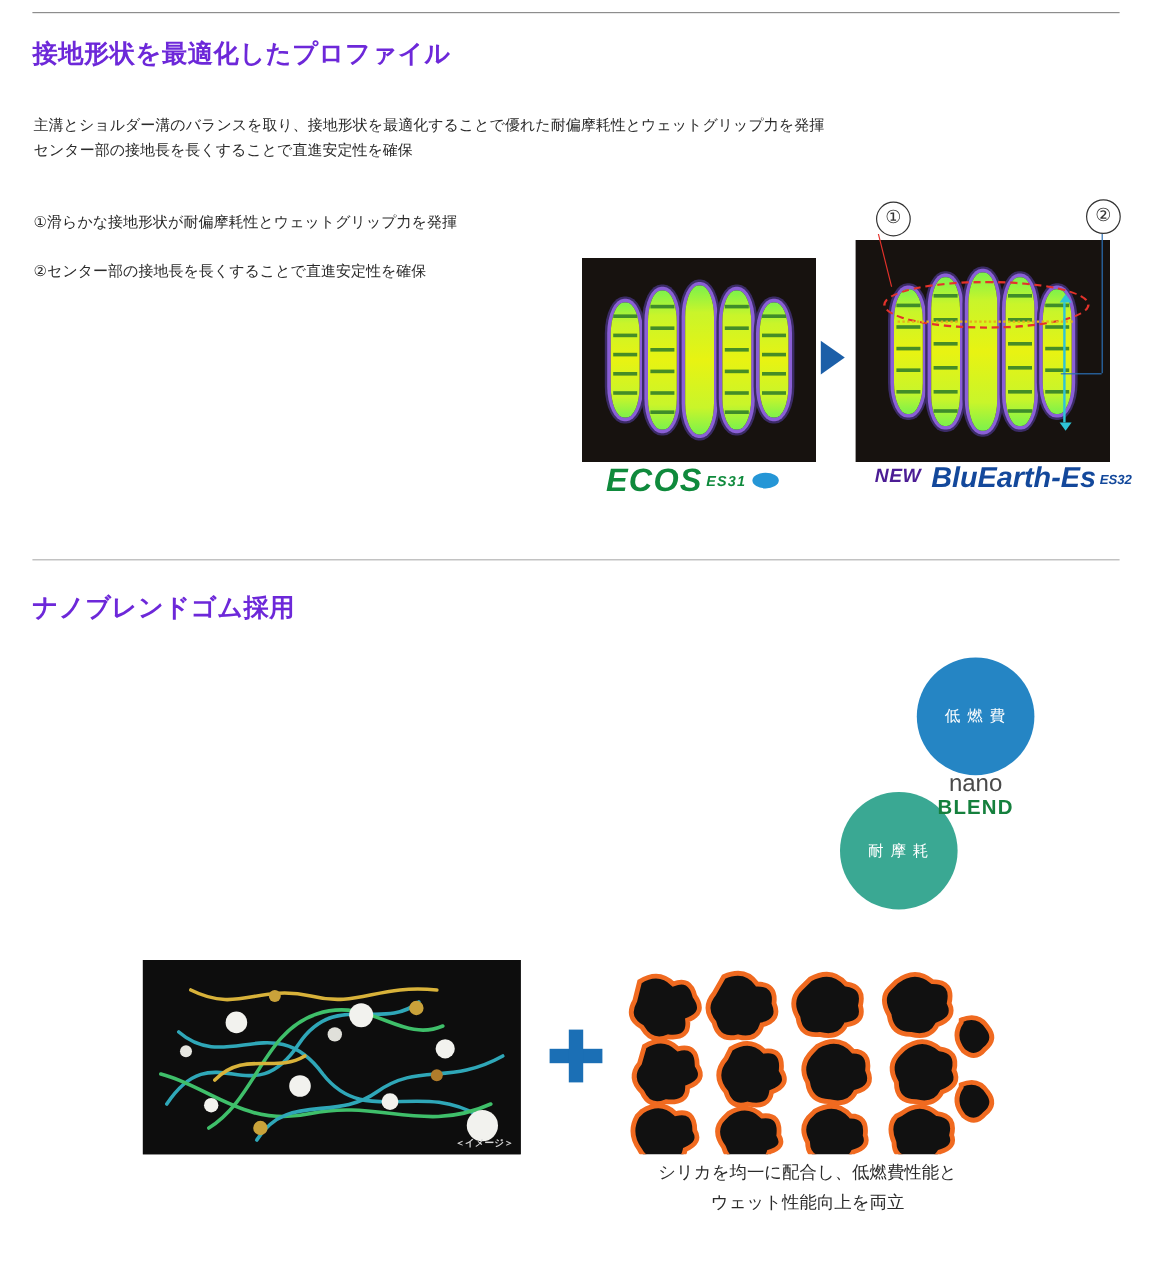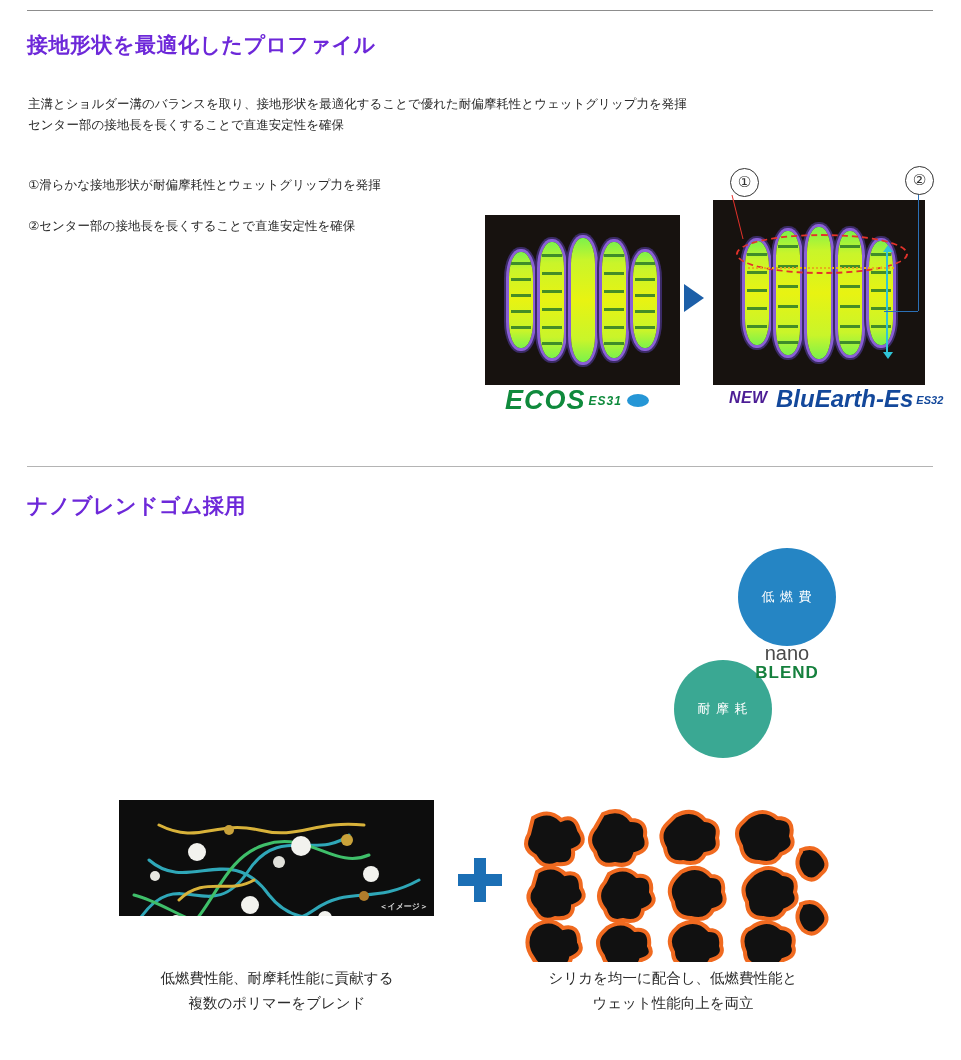--- a/index.html
+++ b/index.html
@@ -233,21 +233,21 @@
     left: 27px;
     top: 466px;
     width: 906px;
     height: 1px;
     background: #b4b4b4;
   }
 
   
   .trefoil {
     position: absolute;
-    left: 664px;
+    left: 690px;
     top: 548px;
     width: 246px;
     height: 240px;
   }
   .lobe {
     position: absolute;
     border-radius: 50%;
     color: #ffffff;
     font-size: 13px;
     text-align: center;
@@ -291,21 +291,21 @@
     letter-spacing: 1px;
   }
 
   
   .photo {
     position: absolute;
     overflow: hidden;
   }
   #photo-polymer {
     left: 119px; top: 800px;
-    width: 315px; height: 116px;
+    width: 315px; height: 162px;
     background: #0d0d0d;
   }
   #photo-silica {
     left: 515px; top: 800px;
     width: 315px; height: 162px;
     background: #ffffff;
   }
   .img-caption-small {
     position: absolute;
     right: 6px;
@@ -517,18 +517,16 @@
         <path d="M236,128 q16,-12 30,0 q16,2 12,18 q4,10 -10,14 q-6,10 -22,6 q-16,0 -16,-14 q-6,-14 2,-22 z"></path>
         <path d="M286,50 q14,-6 22,6 q8,10 -2,18 q-8,10 -18,2 q-10,-12 -2,-24 z"></path>
         <path d="M286,104 q14,-6 22,6 q8,10 -2,18 q-8,10 -18,2 q-10,-12 -2,-24 z"></path>
       </g>
     </svg>
     <div class="img-caption-small"></div>
   </div>
 
   <div class="plus-sign"></div>
 
-  <div class="caption" id="cap-polymer">低燃費性能、耐摩耗性能に貢献する
-複数のポリマーをブレンド</div>
   <div class="caption" id="cap-silica">シリカを均一に配合し、低燃費性能と
 ウェット性能向上を両立</div>
 
 </div>
 
 </body></html>

